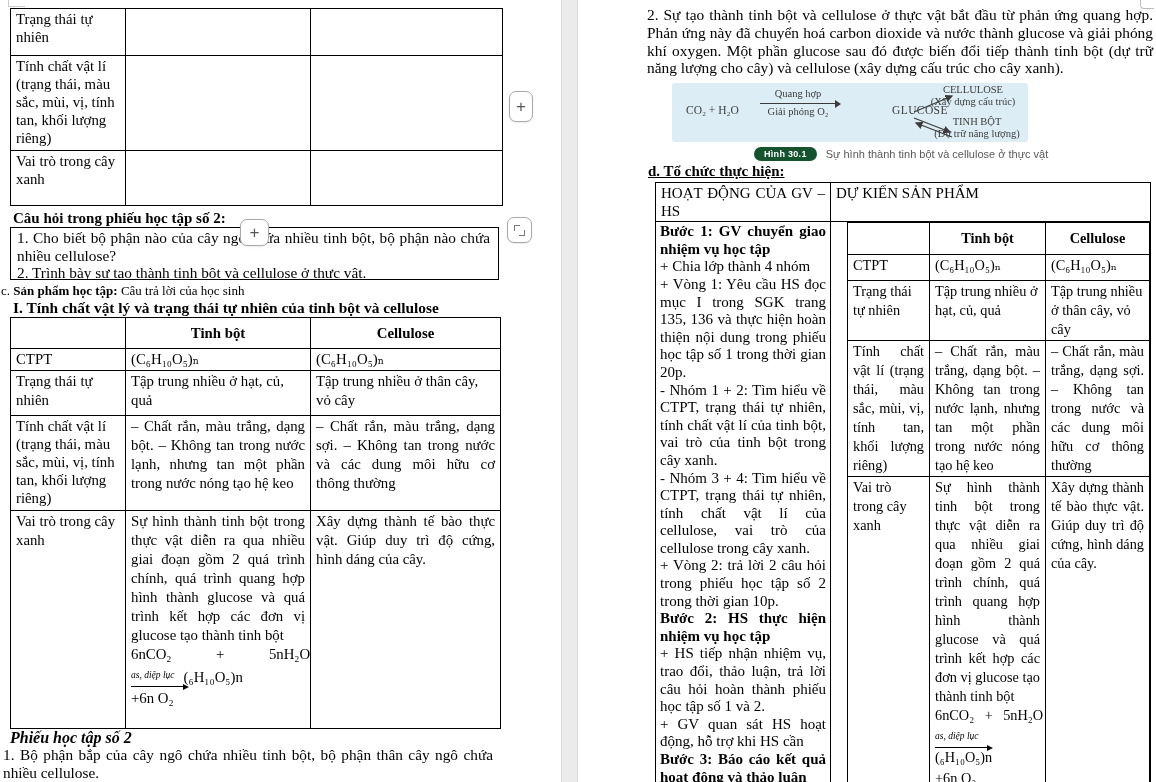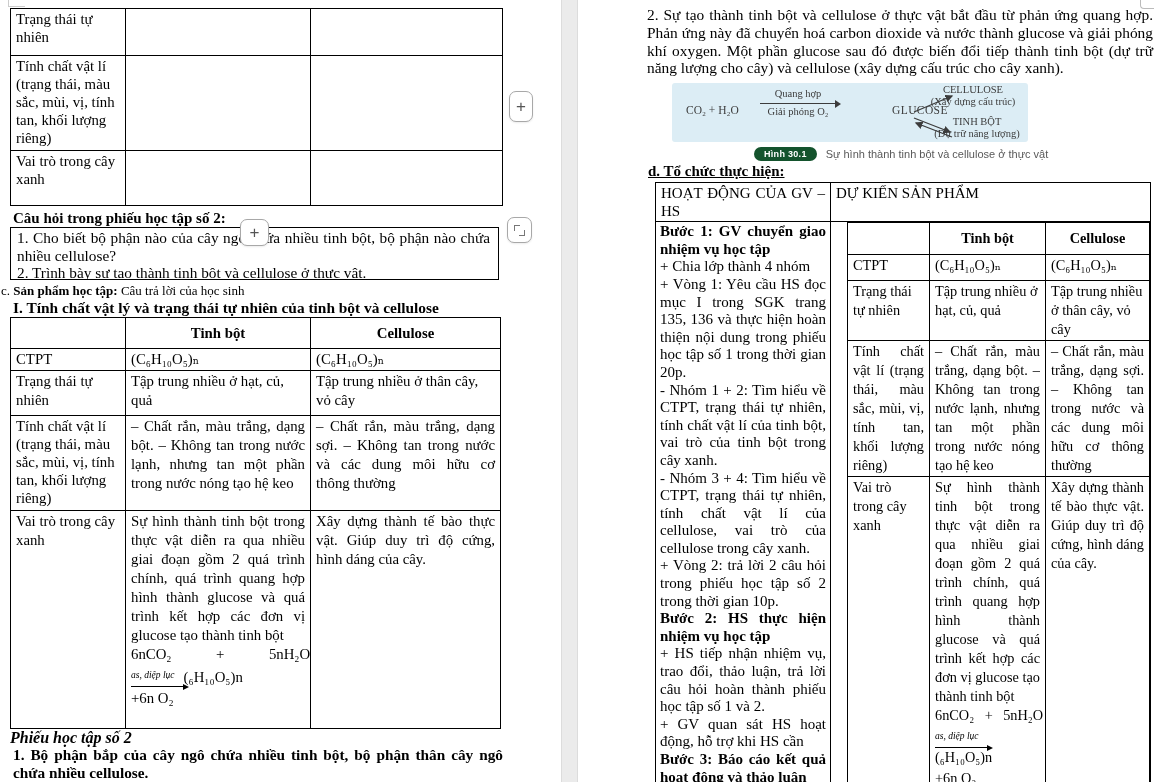--- a/index.html
+++ b/index.html
@@ -21,21 +21,21 @@
 
   
   .blank-tbl{position:absolute;left:10px;top:8px;width:492px;font-size:14.8px;line-height:18px;}
   .q-heading{position:absolute;left:13px;top:210px;font-size:15px;font-weight:bold;}
   .q-box{position:absolute;left:10px;top:227px;width:489px;height:53px;border:1.5px solid #000;box-sizing:border-box;padding:1px 8px 0 6px;font-size:15.3px;line-height:17.5px;overflow:hidden;}
   .product-line{position:absolute;left:1px;top:283px;font-size:13px;}
   .section-heading{position:absolute;left:13px;top:299px;font-size:15.4px;font-weight:bold;}
   .main-tbl{position:absolute;left:10px;top:317px;width:490px;font-size:14.8px;line-height:19px;}
   .main-tbl .hd{font-weight:bold;text-align:center;vertical-align:middle;}
   .sheet-title{position:absolute;left:10px;top:729px;width:490px;text-align:left;font-weight:bold;font-size:16px;font-style:italic;}
-  .answer{position:absolute;left:13px;top:746px;width:490px;font-size:15.3px;line-height:18px;font-weight:bold;}
+  .answer{position:absolute;left:3px;top:746px;width:490px;font-size:15.3px;line-height:18px;}
 
   
   .f-row{display:flex;justify-content:space-between;width:103%;white-space:nowrap;}
   .rxn{position:relative;display:inline-block;border-bottom:1.2px solid #000;padding:0 8px 3px 0;margin-right:1px;}
   .rxn .cond{font-style:italic;font-size:9.5px;line-height:11px;}
   .rxn::after{content:"";position:absolute;right:-6px;bottom:-4px;width:0;height:0;border-left:6px solid #000;border-top:3.5px solid transparent;border-bottom:3.5px solid transparent;}
   .f-prod{vertical-align:bottom;white-space:nowrap;}
   .f-tail{margin-top:2px;}
 
   

